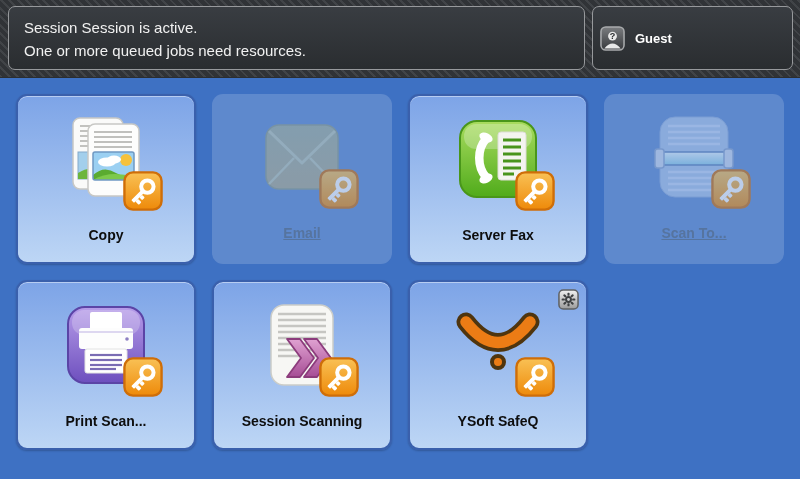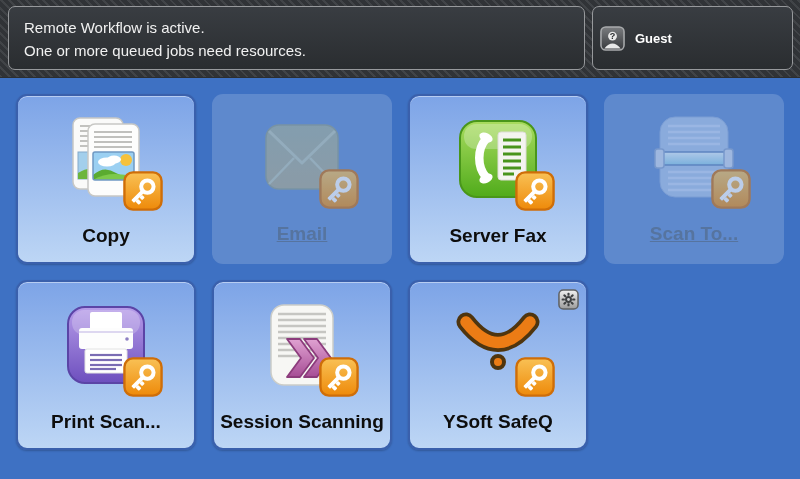--- a/index.html
+++ b/index.html
@@ -50,21 +50,21 @@
   .icon-wrap { position:relative; width:92px; height:92px; }
   .icon-wrap > svg { display:block; width:92px; height:92px; }
   .tile.disabled .icon-wrap { opacity:0.58; }
   .key-badge { position:absolute; right:-11px; bottom:-6px; width:40px; height:40px; }
   .key-badge svg { display:block; width:40px; height:40px; }
   .gear-badge { position:absolute; top:7px; right:7px; width:21px; height:21px; }
   .gear-badge svg { display:block; width:21px; height:21px; }
   .tile-label {
     margin-top:7px; min-height:46px; width:172px;
     display:flex; align-items:center; justify-content:center;
-    text-align:right; font-size:19px; font-weight:bold; line-height:23px; color:#0d0d0d;
+    text-align:right; font-size:14px; font-weight:bold; line-height:23px; color:#0d0d0d;
   }
   .tile.disabled .tile-label { color:#56749f;text-decoration:underline; }
   .defs-holder { position:absolute; width:0; height:0; overflow:hidden; }
 </style>
 </head>
 <body>
 
 <svg class="defs-holder" aria-hidden="true">
   <defs>
     <linearGradient id="gradKey" x1="0" y1="0" x2="0" y2="1">
@@ -101,21 +101,21 @@
     </linearGradient>
     <linearGradient id="gradEnv" x1="0" y1="0" x2="0" y2="1">
       <stop offset="0" stop-color="#9fae9a"></stop>
         <stop offset="1" stop-color="#aba88c"></stop>
     </linearGradient>
   </defs>
 </svg>
 
 <div class="header">
   <div class="msg-box">
-    <div>Remote Workflow is active.</div>
+    <div>Session Session is active.</div>
     <div>One or more queued jobs need resources.</div>
   </div>
   <div class="user-panel">
     <div class="user-row">
       <svg viewBox="0 0 26 26" width="25" height="25">
         <rect x="1" y="1" width="24" height="24" rx="5" fill="url(#gradDark)" stroke="#a9abad" stroke-width="1.6"></rect>
         <circle cx="13" cy="10.5" r="4.6" fill="#e9e9e9"></circle>
         <path d="M4.5 23.5 q8.5 -10.5 17 0 z" fill="#e9e9e9"></path>
         <text x="13" y="14" font-size="9.5" font-weight="bold" fill="#2c2e30" text-anchor="middle" font-family="'Liberation Sans',sans-serif">?</text>
       </svg>

